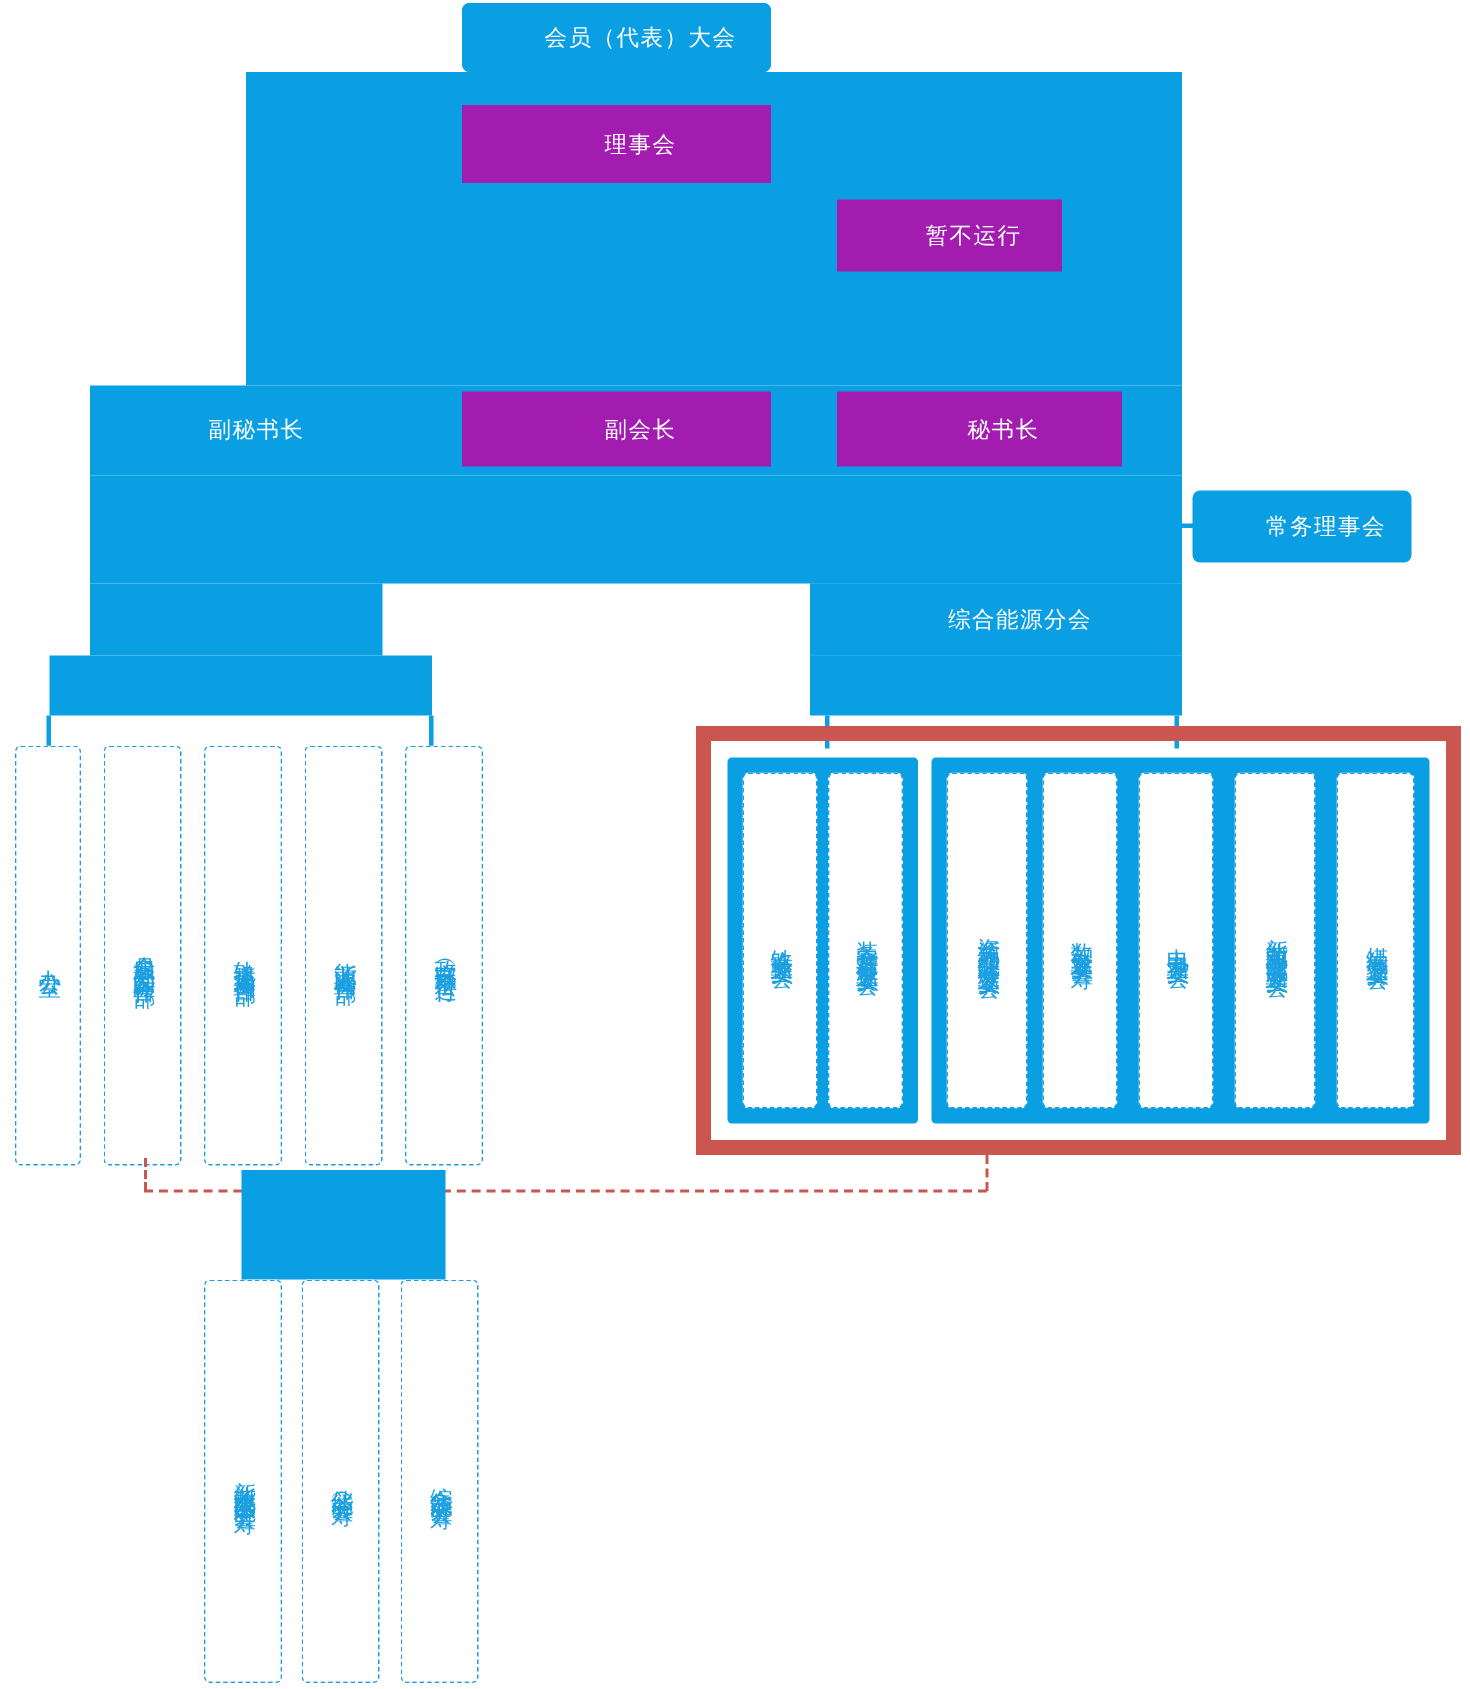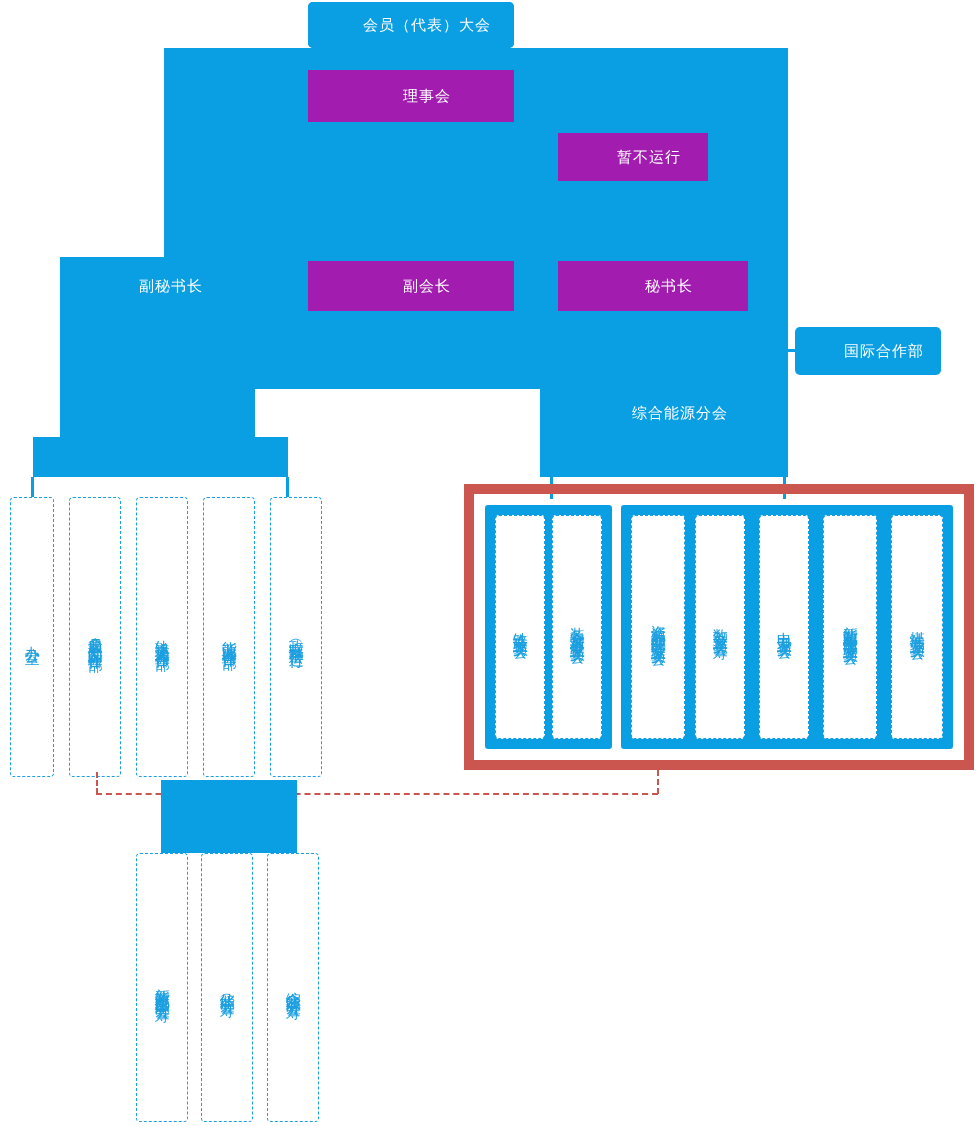--- a/index.html
+++ b/index.html
@@ -122,21 +122,21 @@
   <div class="bluelabel soft" style="left:558px;top:133px;width:150px;height:48px;">暂不运行</div>
 
 
   <div class="bluelabel" style="left:60px;top:261px;width:190px;height:50px;">副秘书长</div>
 
   <div class="bluelabel soft" style="left:558px;top:261px;width:190px;height:50px;">秘书长</div>
 
   <div class="bluelabel soft" style="left:308px;top:261px;width:206px;height:50px;">副会长</div>
 
   <div class="hline" style="left:788px;top:349px;width:10px;height:3px;"></div>
-  <div class="bluelabel r" style="left:795px;top:327px;width:146px;height:48px;">国际合作部</div>
+  <div class="bluelabel r" style="left:795px;top:327px;width:146px;height:48px;">常务理事会</div>
 
 
   <div class="bluelabel" style="left:540px;top:389px;width:248px;height:48px;">综合能源分会</div>
 
   <div class="vcard" style="left:10px;top:497px;width:44px;height:280px;">
     <span>办公室</span>
   </div>
 
   <div class="vcard" style="left:69px;top:497px;width:52px;height:280px;">
     <span>会员服务部（国际合作部）</span>

